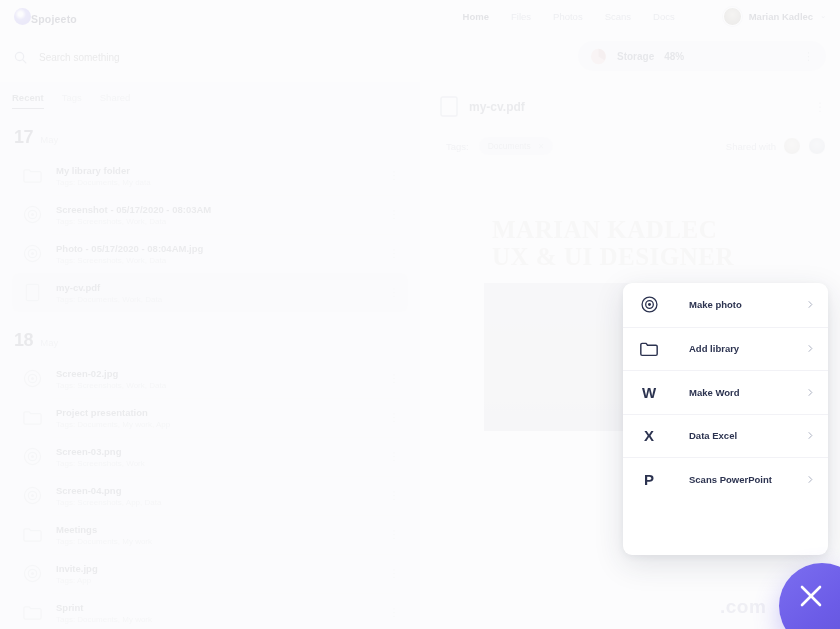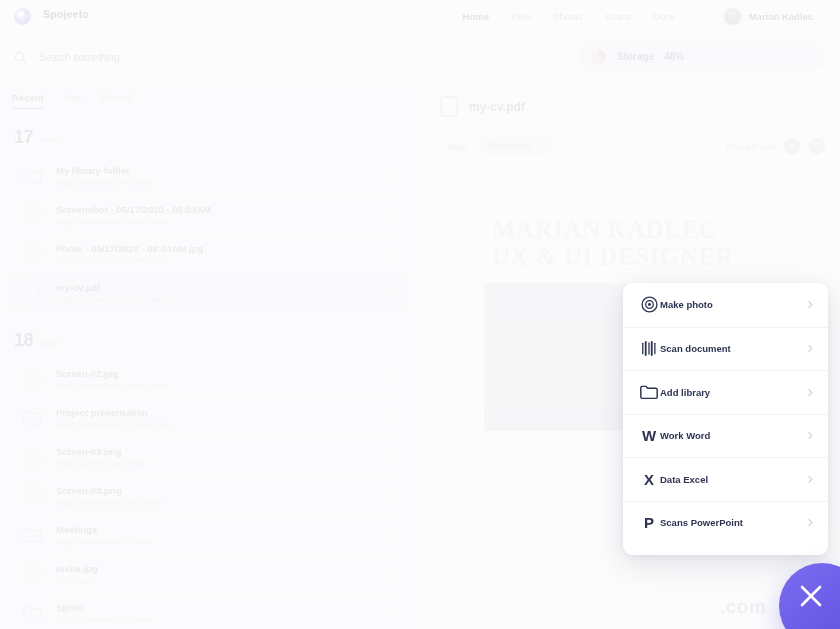--- a/index.html
+++ b/index.html
@@ -18,21 +18,21 @@
   
   .dim { opacity: 0.085; }
   .dim-strong { opacity: 0.13; }
 
   
   .topbar {
     position: absolute; left: 0; top: 0; width: 840px; height: 32px;
     display: flex; align-items: center; padding: 0 14px;
     background: #ffffff;
   }
-  .brand { display: flex; align-items: flex-start; gap: 12px; }
+  .brand { display: flex; align-items: flex-end; gap: 0; }
   .brand-logo {
     width: 17px; height: 17px; border-radius: 50%;
     background: radial-gradient(circle at 38% 36%, #ffffff 0%, #ffffff 14%, #8b7fe8 38%, #6f62dd 100%);
     flex: none;
   }
   .brand-name {
     font-size: 10.5px; font-weight: bold; color: #2b2f45; letter-spacing: .2px;
   }
   .nav {
     margin-left: auto; display: flex; align-items: center; gap: 22px;
@@ -159,21 +159,21 @@
   }
 
   
   .actionmenu {
     position: absolute; left: 623px; top: 283px; width: 205px; height: 272px;
     background: #ffffff; border-radius: 9px;
     box-shadow: 0 9px 30px rgba(40,45,70,.13), 0 2px 7px rgba(40,45,70,.06);
     overflow: hidden;
   }
   .amitem {
-    display: flex; align-items: center; gap: 1px;
+    display: flex; align-items: center; gap: 30px;
     height: 43.5px; padding: 0 14px 0 16px; cursor: pointer;
   }
   .amitem + .amitem { border-top: 1px solid #f2f2f6; }
   .am-ico {
     width: 20px; height: 20px; flex: none;
     display: flex; align-items: center; justify-content: center;
     color: #2c3350;
   }
   .am-letter { font-size: 15px; font-weight: bold; color: #2c3350; line-height: 1; }
   .am-label { font-size: 9.5px; color: #2c3350; font-weight: bold; }
@@ -436,53 +436,38 @@
           <circle cx="11" cy="11" r="4.4" stroke="#2c3350" stroke-width="1.5"></circle>
           <circle cx="11" cy="11" r="1.7" fill="#2c3350"></circle>
         </svg>
       </span>
       <span class="am-label">Make photo</span>
       <svg class="am-chev" viewBox="0 0 8 12" fill="none">
         <path d="M1.5 1 L6.3 6 L1.5 11" stroke="#9aa0b4" stroke-width="1.4" stroke-linecap="round" stroke-linejoin="round"></path>
       </svg>
     </div>
 
-    <div class="amitem">
-      <span class="am-ico">
-        <svg width="19" height="19" viewBox="0 0 22 22" fill="none">
-          <line x1="3.2" y1="5" x2="3.2" y2="17" stroke="#2c3350" stroke-width="1.5" stroke-linecap="round"></line>
-          <line x1="6.6" y1="3.5" x2="6.6" y2="18.5" stroke="#2c3350" stroke-width="2.1" stroke-linecap="round"></line>
-          <line x1="10.4" y1="4.5" x2="10.4" y2="17.5" stroke="#2c3350" stroke-width="1.5" stroke-linecap="round"></line>
-          <line x1="13.6" y1="3.5" x2="13.6" y2="18.5" stroke="#2c3350" stroke-width="2.1" stroke-linecap="round"></line>
-          <line x1="17.2" y1="5" x2="17.2" y2="17" stroke="#2c3350" stroke-width="1.5" stroke-linecap="round"></line>
-        </svg>
-      </span>
-      <span class="am-label">Scan document</span>
-      <svg class="am-chev" viewBox="0 0 8 12" fill="none">
-        <path d="M1.5 1 L6.3 6 L1.5 11" stroke="#9aa0b4" stroke-width="1.4" stroke-linecap="round" stroke-linejoin="round"></path>
-      </svg>
-    </div>
 
     <div class="amitem">
       <span class="am-ico">
         <svg width="20" height="20" viewBox="0 0 22 22" fill="none">
           <path d="M2 6.2a1.4 1.4 0 0 1 1.4-1.4h4.4l1.6 2h9.2a1.4 1.4 0 0 1 1.4 1.4v8.4a1.4 1.4 0 0 1-1.4 1.4H3.4A1.4 1.4 0 0 1 2 16.6V6.2z" stroke="#2c3350" stroke-width="1.6" stroke-linejoin="round"></path>
         </svg>
       </span>
       <span class="am-label">Add library</span>
       <svg class="am-chev" viewBox="0 0 8 12" fill="none">
         <path d="M1.5 1 L6.3 6 L1.5 11" stroke="#9aa0b4" stroke-width="1.4" stroke-linecap="round" stroke-linejoin="round"></path>
       </svg>
     </div>
 
     <div class="amitem">
       <span class="am-ico">
         <span class="am-letter">W</span>
       </span>
-      <span class="am-label">Work Word</span>
+      <span class="am-label">Make Word</span>
       <svg class="am-chev" viewBox="0 0 8 12" fill="none">
         <path d="M1.5 1 L6.3 6 L1.5 11" stroke="#9aa0b4" stroke-width="1.4" stroke-linecap="round" stroke-linejoin="round"></path>
       </svg>
     </div>
 
     <div class="amitem">
       <span class="am-ico">
         <span class="am-letter">X</span>
       </span>
       <span class="am-label">Data Excel</span>

